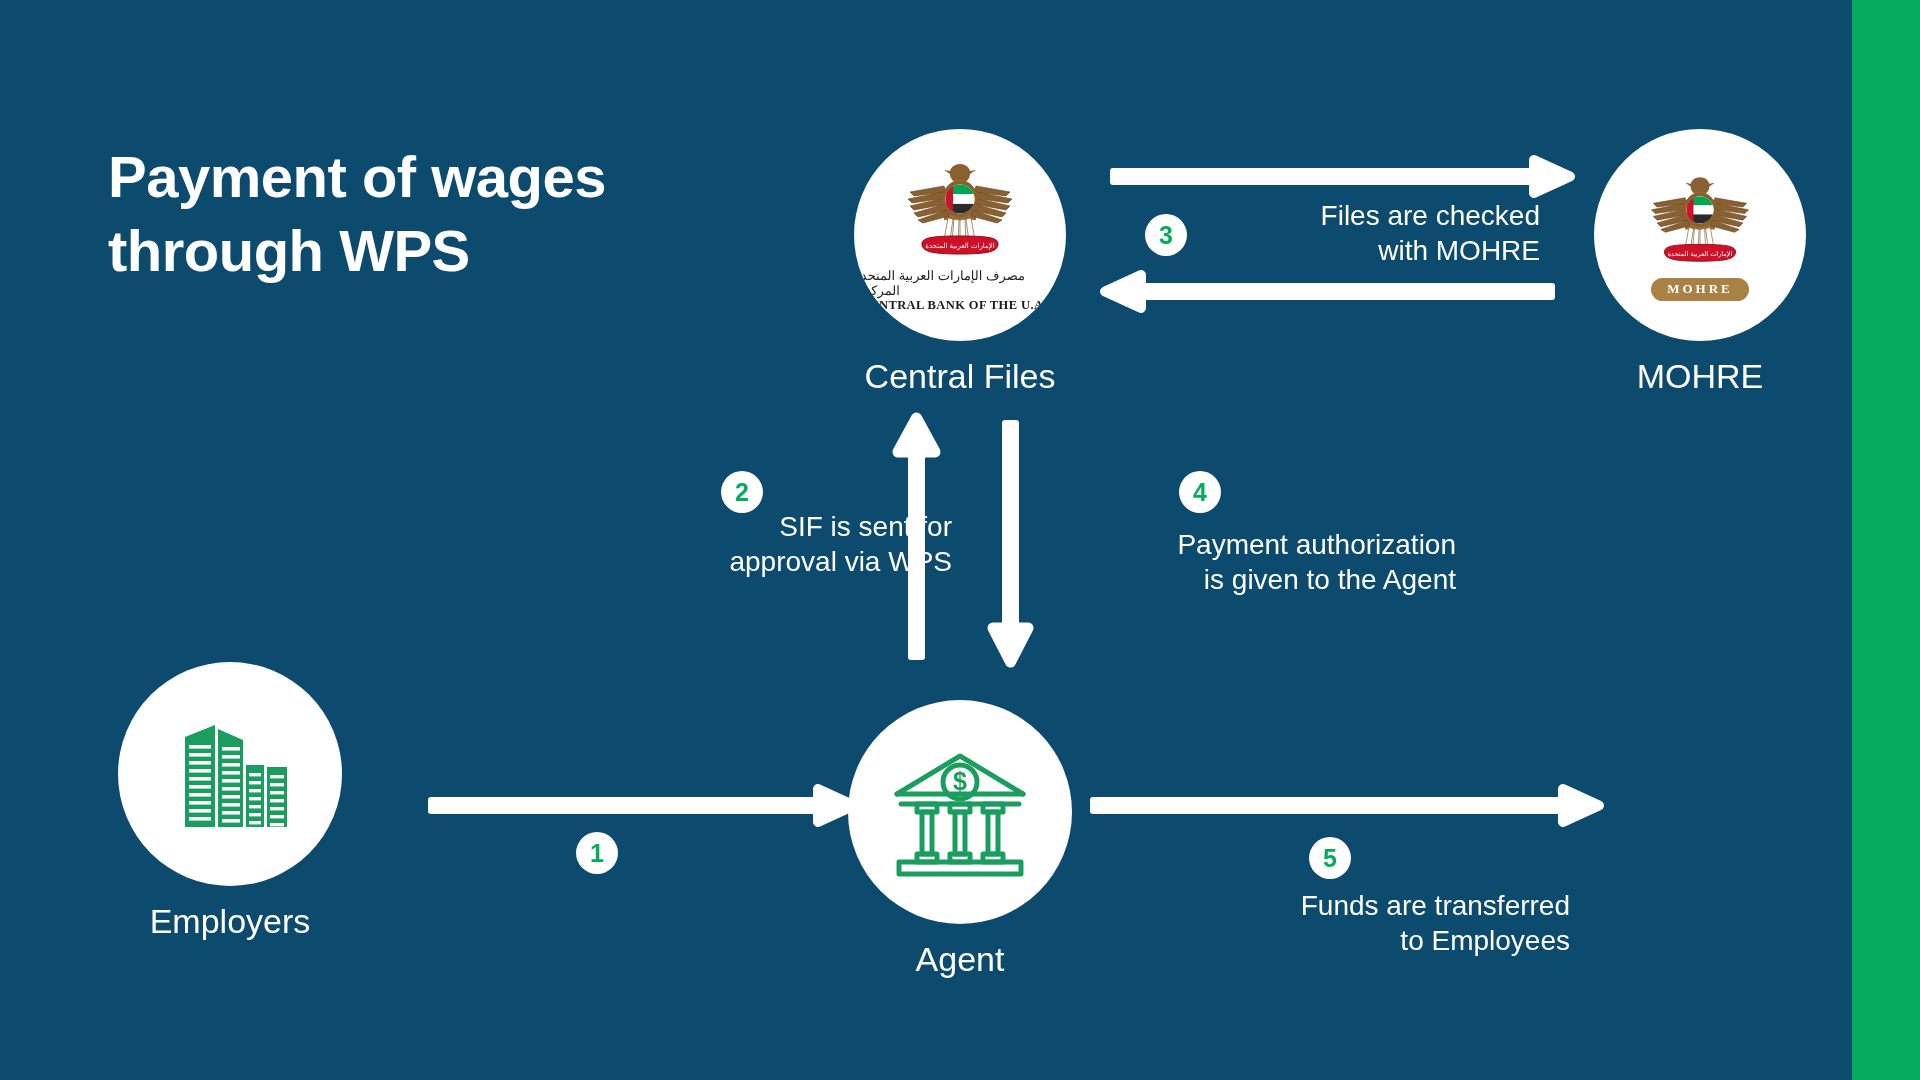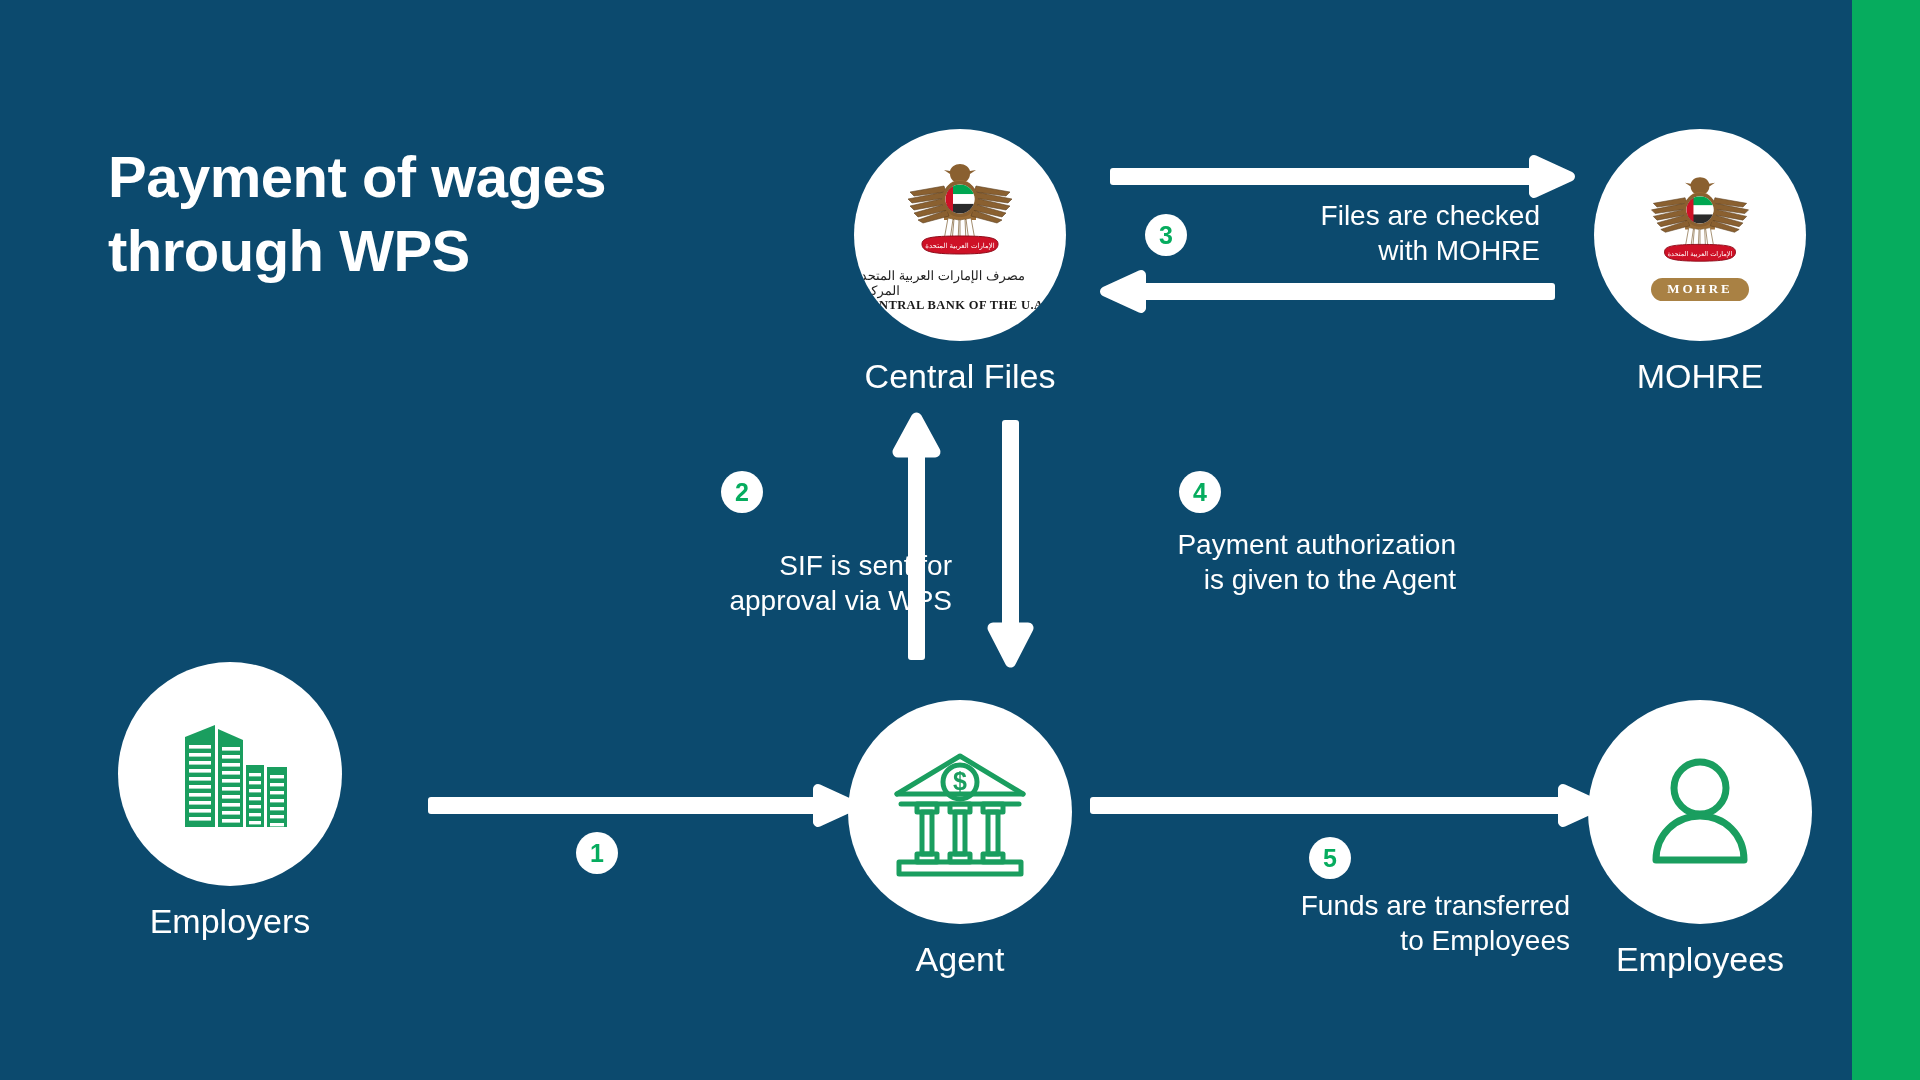--- a/index.html
+++ b/index.html
@@ -356,36 +356,25 @@
           <rect x="10" y="116" width="122" height="12"></rect>
 
           <circle cx="71" cy="36" r="17"></circle>
         </g>
         <text x="71" y="44" font-size="25" font-weight="bold" fill="#1a9e5f" text-anchor="middle" font-family="'Liberation Sans', sans-serif">$</text>
       </svg>
     </div>
     <div class="node-label" style="top:240px;">Agent</div>
   </div>
 
-  <div class="node" style="left:1700px; top:812px;">
-    <div class="node-circle" style="width:224px; height:224px;">
-      <svg width="138" height="138" viewBox="0 0 138 138" xmlns="http://www.w3.org/2000/svg">
-        <g fill="none" stroke="#1a9e5f" stroke-width="7" stroke-linejoin="round" stroke-linecap="round">
-          <circle cx="69" cy="45" r="26"></circle>
-          <path d="M25 117 C25 92 44 73 69 73 C94 73 113 92 113 117 Z"></path>
-        </g>
-      </svg>
-    </div>
-    <div class="node-label" style="top:240px;">Employees</div>
-  </div>
 
   <div class="badge" style="left:597px; top:853px;">1</div>
 
   <div class="badge" style="left:742px; top:492px;">2</div>
-  <div class="caption" style="left:742px; top:548px; width:420px;">SIF is sent for
+  <div class="caption" style="left:742px; top:509px; width:420px;">SIF is sent for
 approval via WPS</div>
 
   <div class="badge" style="left:1166px; top:235px;">3</div>
   <div class="caption" style="left:1330px; top:198px; width:420px;">Files are checked
 with MOHRE</div>
 
   <div class="badge" style="left:1200px; top:492px;">4</div>
   <div class="caption" style="left:1216px; top:527px; width:480px;">Payment authorization
 is given to the Agent</div>
 

